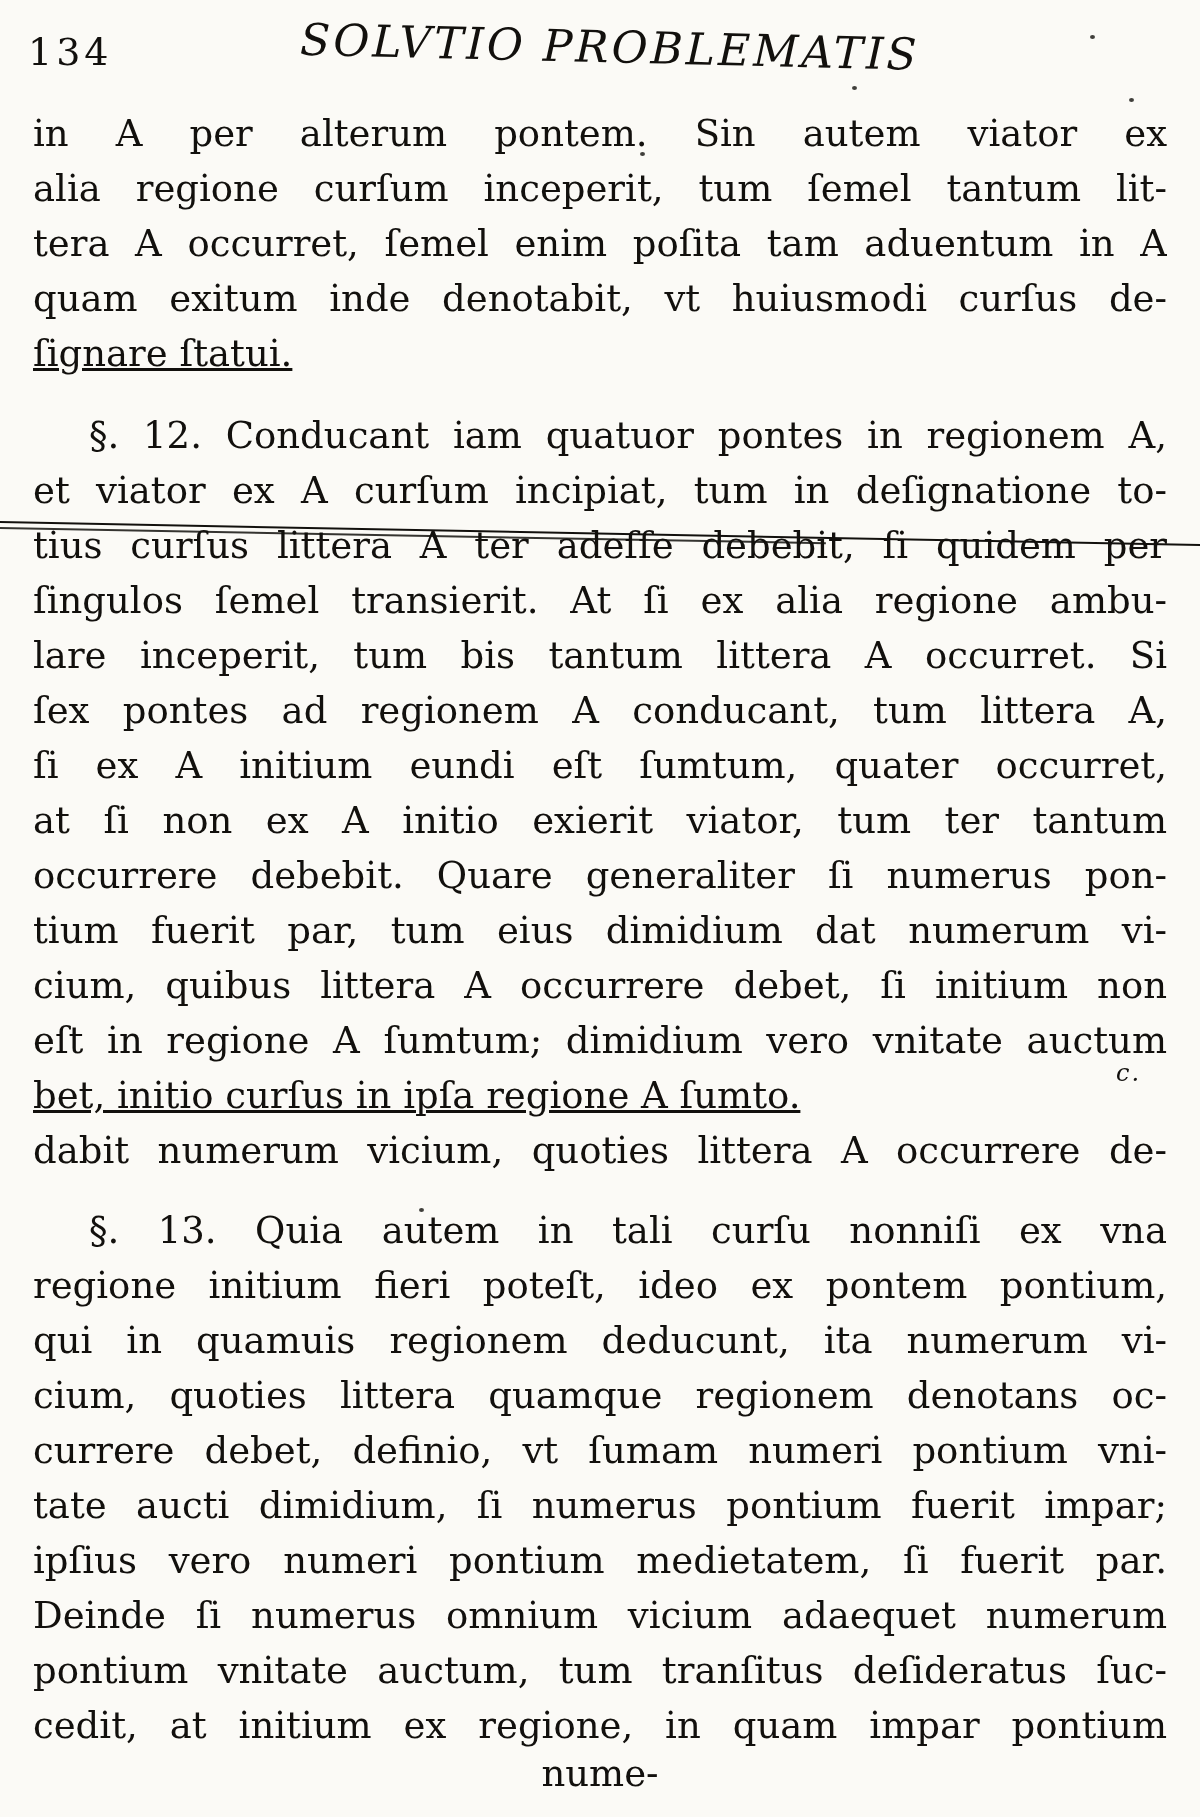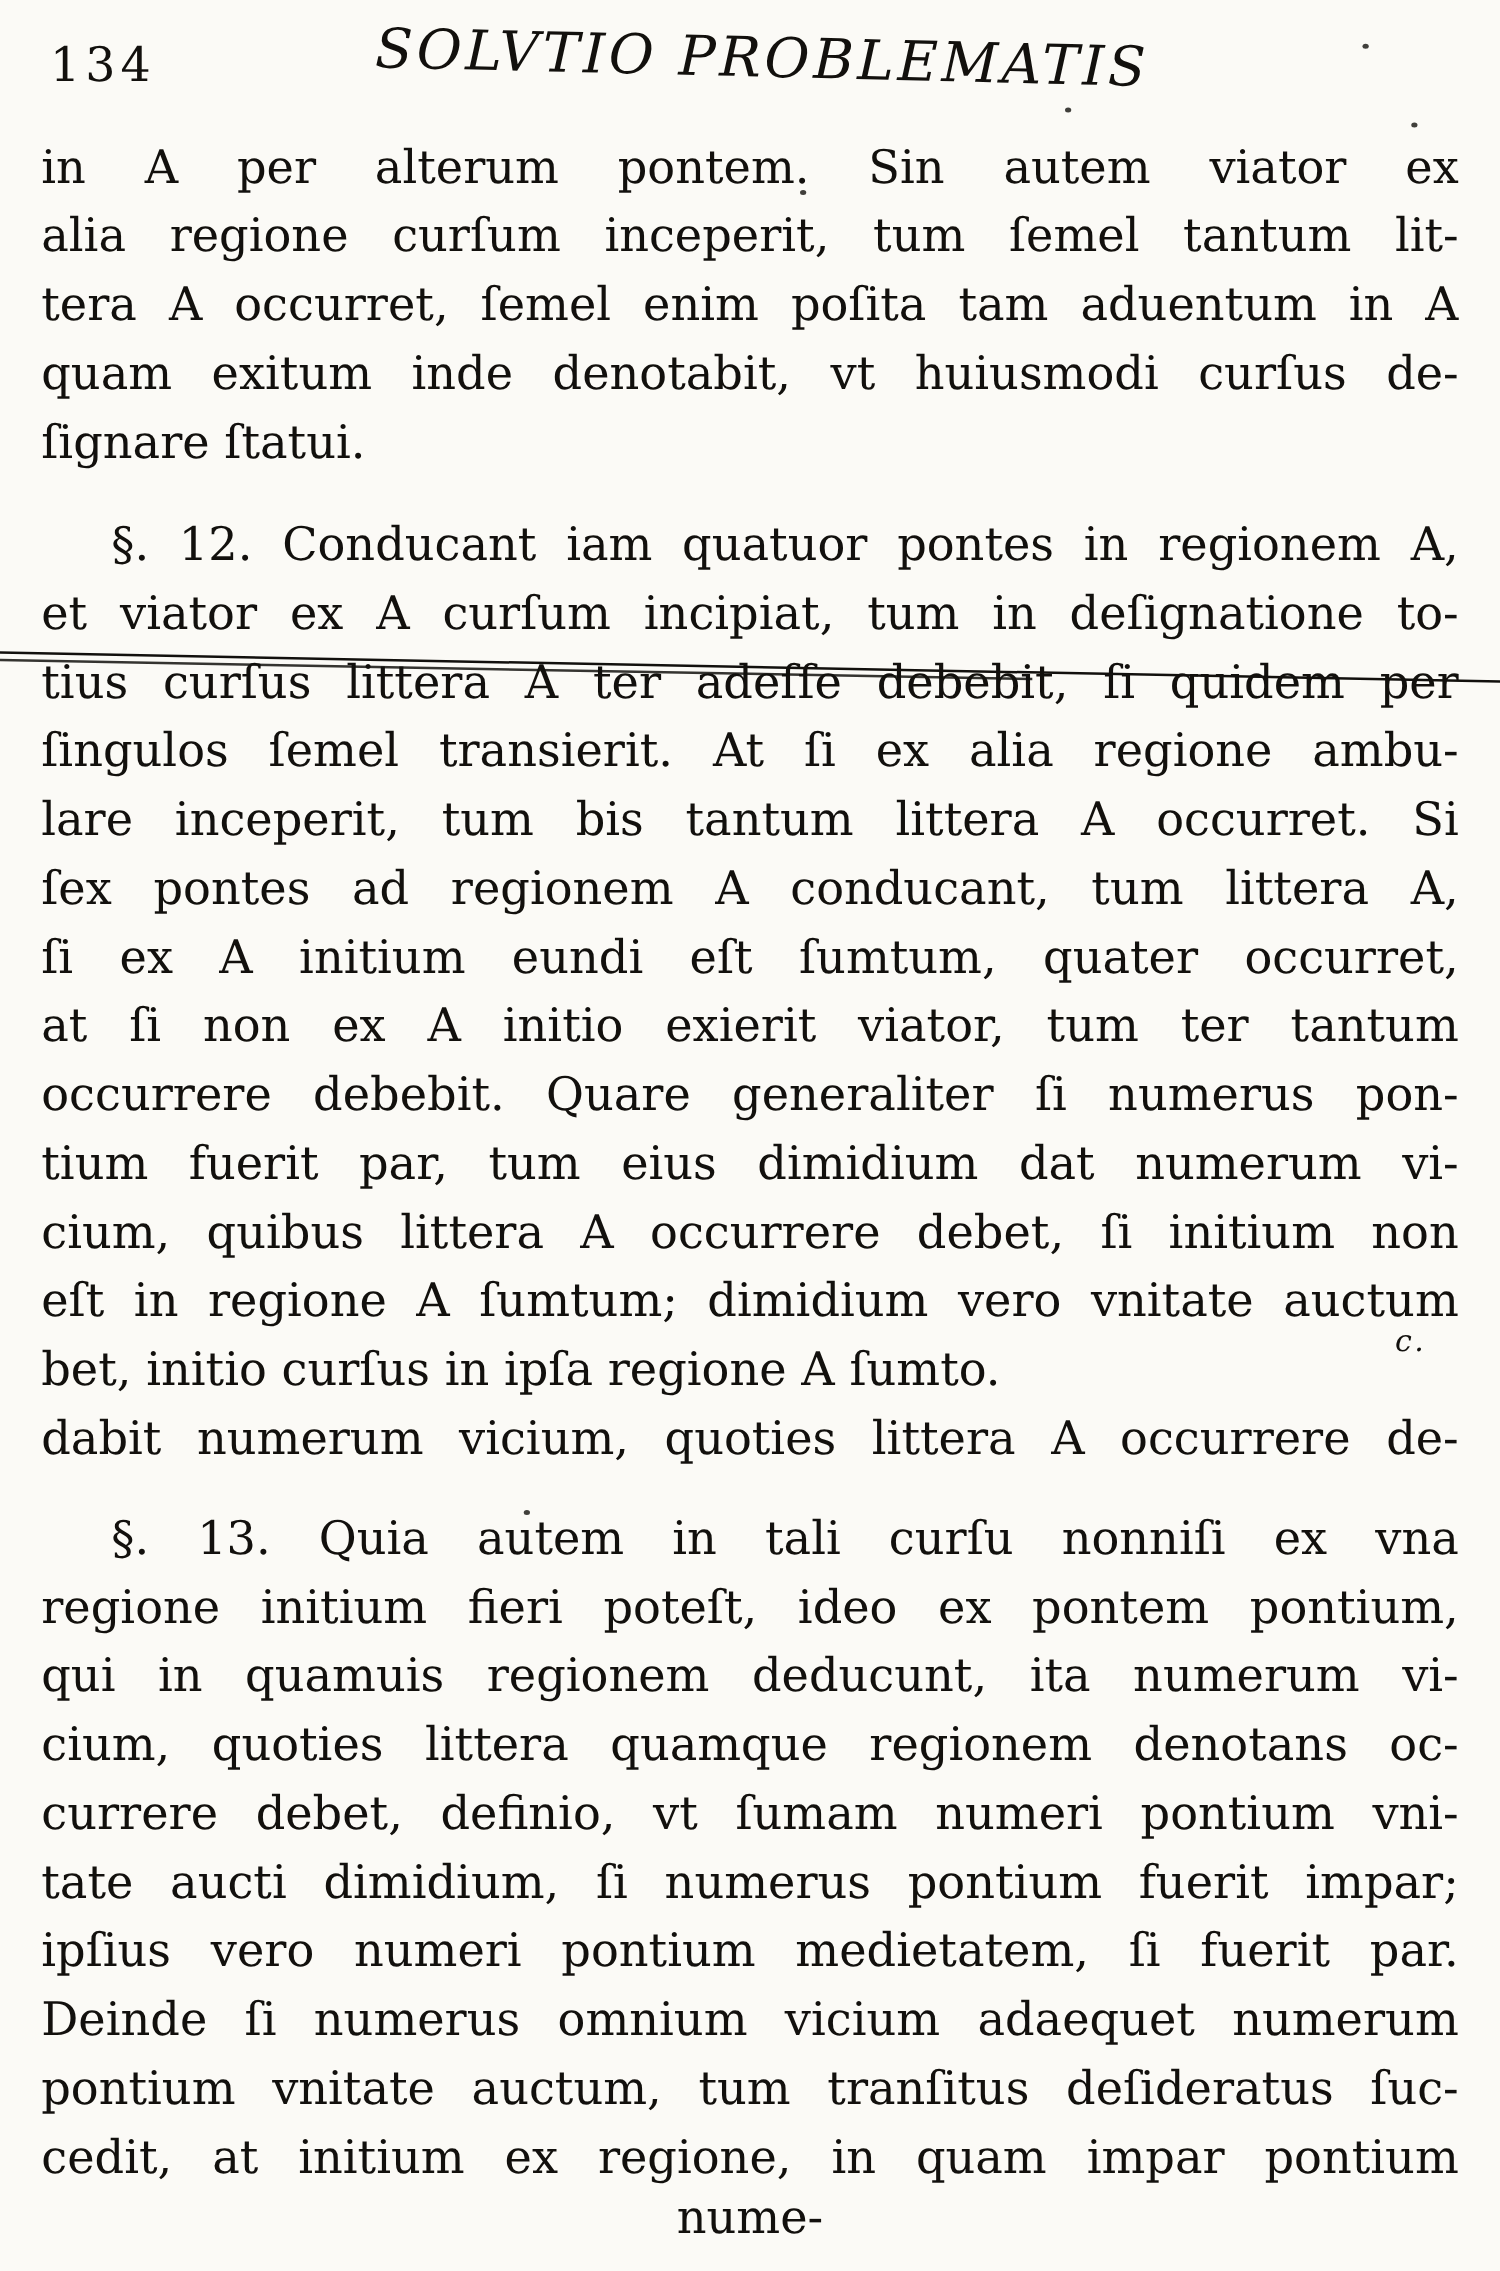--- a/index.html
+++ b/index.html
@@ -10,42 +10,42 @@
   body{
     width:1200px;height:1817px;
     background:var(--paper);
     font-family:"DejaVu Serif","Liberation Serif",serif;
     color:var(--ink);
     overflow:hidden;
     position:relative;
   }
   .page{position:absolute;inset:0;}
   .page-number{
-    position:absolute;left:40px;top:30px;
+    position:absolute;left:28px;top:30px;
     font-size:38px;letter-spacing:4px;
   }
   .running-title{
     position:absolute;left:230px;top:12px;width:760px;
     text-align:center;font-style:italic;font-size:44px;
     letter-spacing:3px;white-space:nowrap;
     transform:rotate(1.4deg);transform-origin:left center;
   }
   .body-text{
     position:absolute;left:33px;top:106px;width:1134px;
   }
   .para{margin:0;}
   .para.p1{margin-top:27px;}
   .para.p2{margin-top:25px;}
   .para.indent .line:first-child{text-indent:56px;}
   .line{
     font-size:37px;line-height:55px;height:55px;
     text-align:justify;text-align-last:justify;
     overflow:hidden;white-space:normal;
   }
-  .line.flush{text-align-last:left;}
+  .line.flush{text-align-last:left;text-decoration:underline;}
   .catchword-row{
     position:absolute;left:33px;top:1752px;width:1134px;
     text-align:center;font-size:37px;
   }
   .scratch-line{
     position:absolute;background:var(--ink);
     transform-origin:left center;
   }
   .scratch-a{left:-4px;top:521px;width:1210px;height:2px;transform:rotate(1.1deg);}
   .scratch-b{left:-4px;top:527px;width:830px;height:2px;transform:rotate(1.05deg);opacity:.85;}

